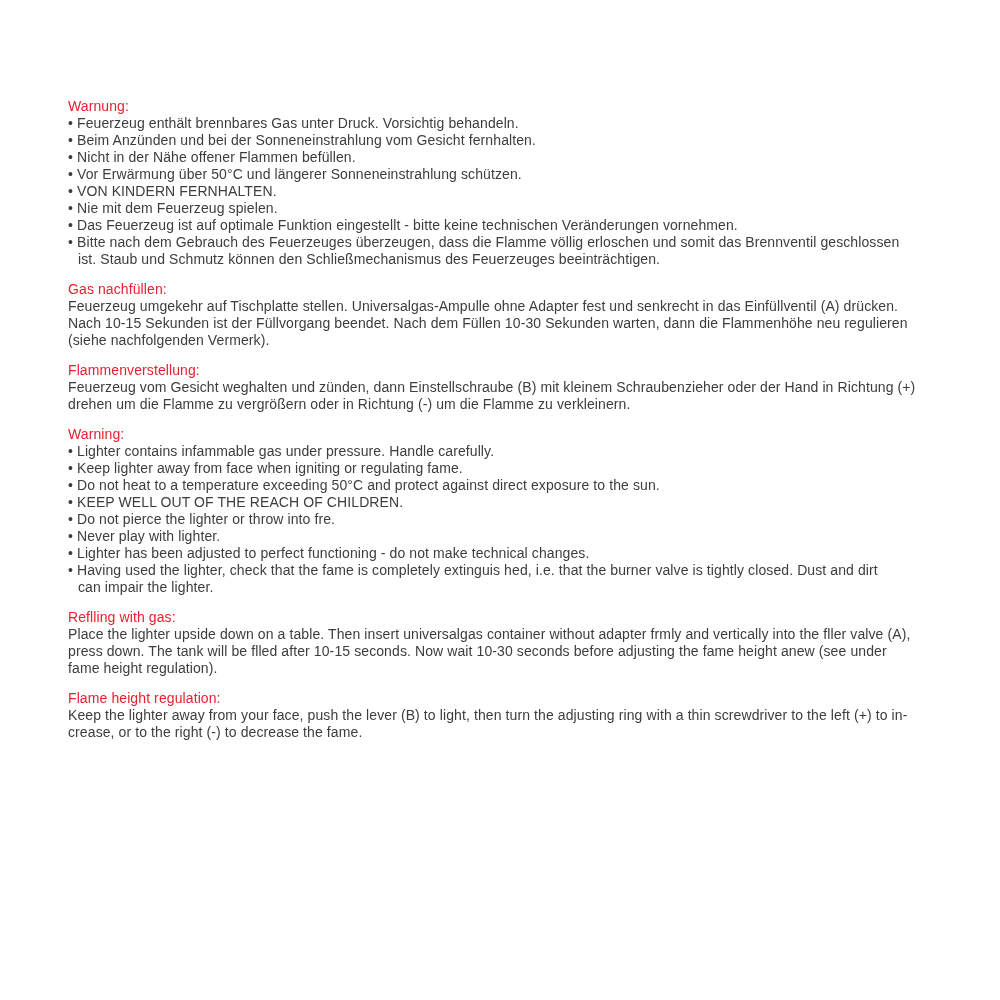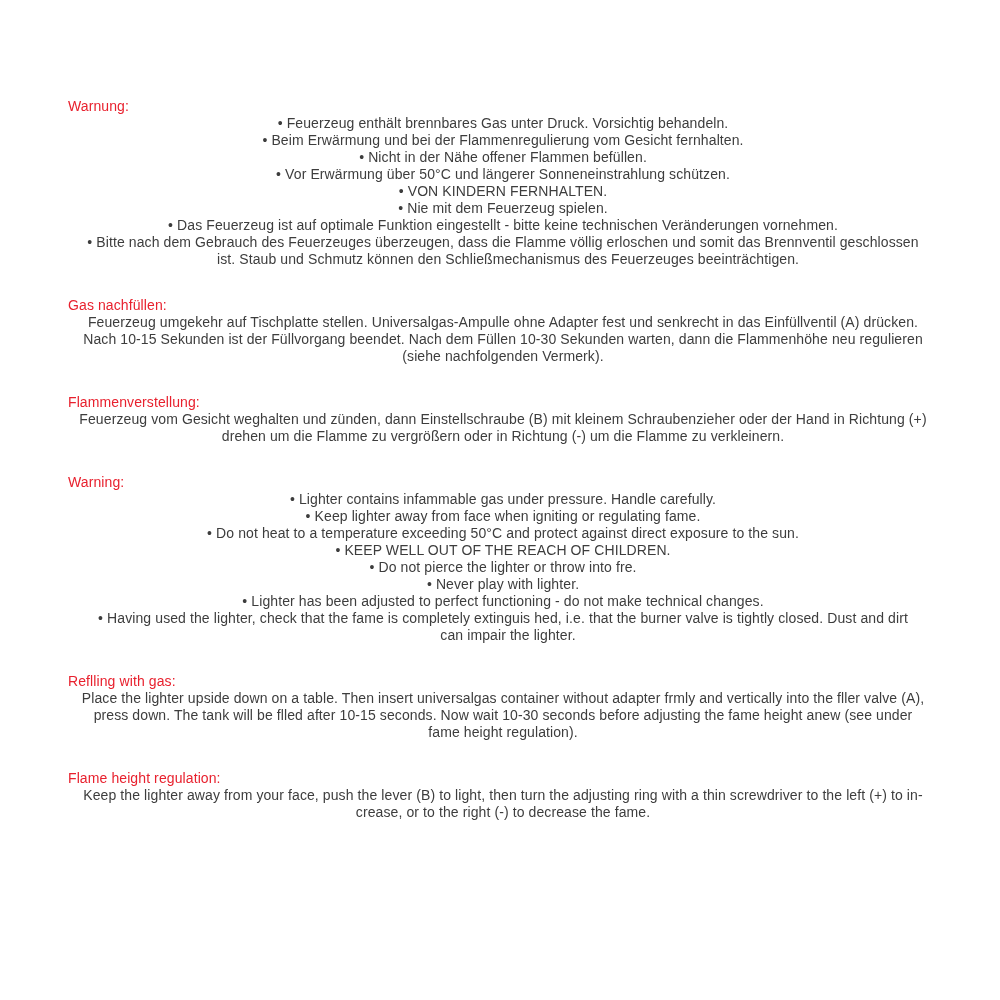--- a/index.html
+++ b/index.html
@@ -19,54 +19,53 @@
     position: absolute;
     left: 68px;
     top: 98px;
     width: 870px;
     font-size: 14px;
     line-height: 17px;
     color: #3d3d3d;
     letter-spacing: 0.1px;
   }
   .section + .section {
-    margin-top: 29px;
+    margin-top: 13px;
   }
   .heading {
     margin: 0;
     font-size: 14px;
     line-height: 17px;
     font-weight: 400;
     color: #e8212e;
   }
   .line {
     margin: 0;
     white-space: nowrap;
-    text-align: center;
   }
   .line.bullet {
     padding-left: 10px;
     text-indent: -10px;
   }
   .line.cont {
     padding-left: 10px;
   }
   .bullet-marker {
     display: inline;
   }
 </style>
 </head>
 <body>
 
 <div class="page">
   <div class="content" id="sections-root">
       <section class="section">
         <h2 class="heading">Warnung:</h2>
         <div class="line bullet"><span class="bullet-marker">• </span><span>Feuerzeug enthält brennbares Gas unter Druck. Vorsichtig behandeln.</span></div>
-        <div class="line bullet"><span class="bullet-marker">• </span><span>Beim Erwärmung und bei der Flammenregulierung vom Gesicht fernhalten.</span></div>
+        <div class="line bullet"><span class="bullet-marker">• </span><span>Beim Anzünden und bei der Sonneneinstrahlung vom Gesicht fernhalten.</span></div>
         <div class="line bullet"><span class="bullet-marker">• </span><span>Nicht in der Nähe offener Flammen befüllen.</span></div>
         <div class="line bullet"><span class="bullet-marker">• </span><span>Vor Erwärmung über 50°C und längerer Sonneneinstrahlung schützen.</span></div>
         <div class="line bullet"><span class="bullet-marker">• </span><span>VON KINDERN FERNHALTEN.</span></div>
         <div class="line bullet"><span class="bullet-marker">• </span><span>Nie mit dem Feuerzeug spielen.</span></div>
         <div class="line bullet"><span class="bullet-marker">• </span><span>Das Feuerzeug ist auf optimale Funktion eingestellt - bitte keine technischen Veränderungen vornehmen.</span></div>
         <div class="line bullet"><span class="bullet-marker">• </span><span>Bitte nach dem Gebrauch des Feuerzeuges überzeugen, dass die Flamme völlig erloschen und somit das Brennventil geschlossen</span></div>
         <div class="line cont">ist. Staub und Schmutz können den Schließmechanismus des Feuerzeuges beeinträchtigen.</div>
       </section>
       <section class="section">
         <h2 class="heading">Gas nachfüllen:</h2>

